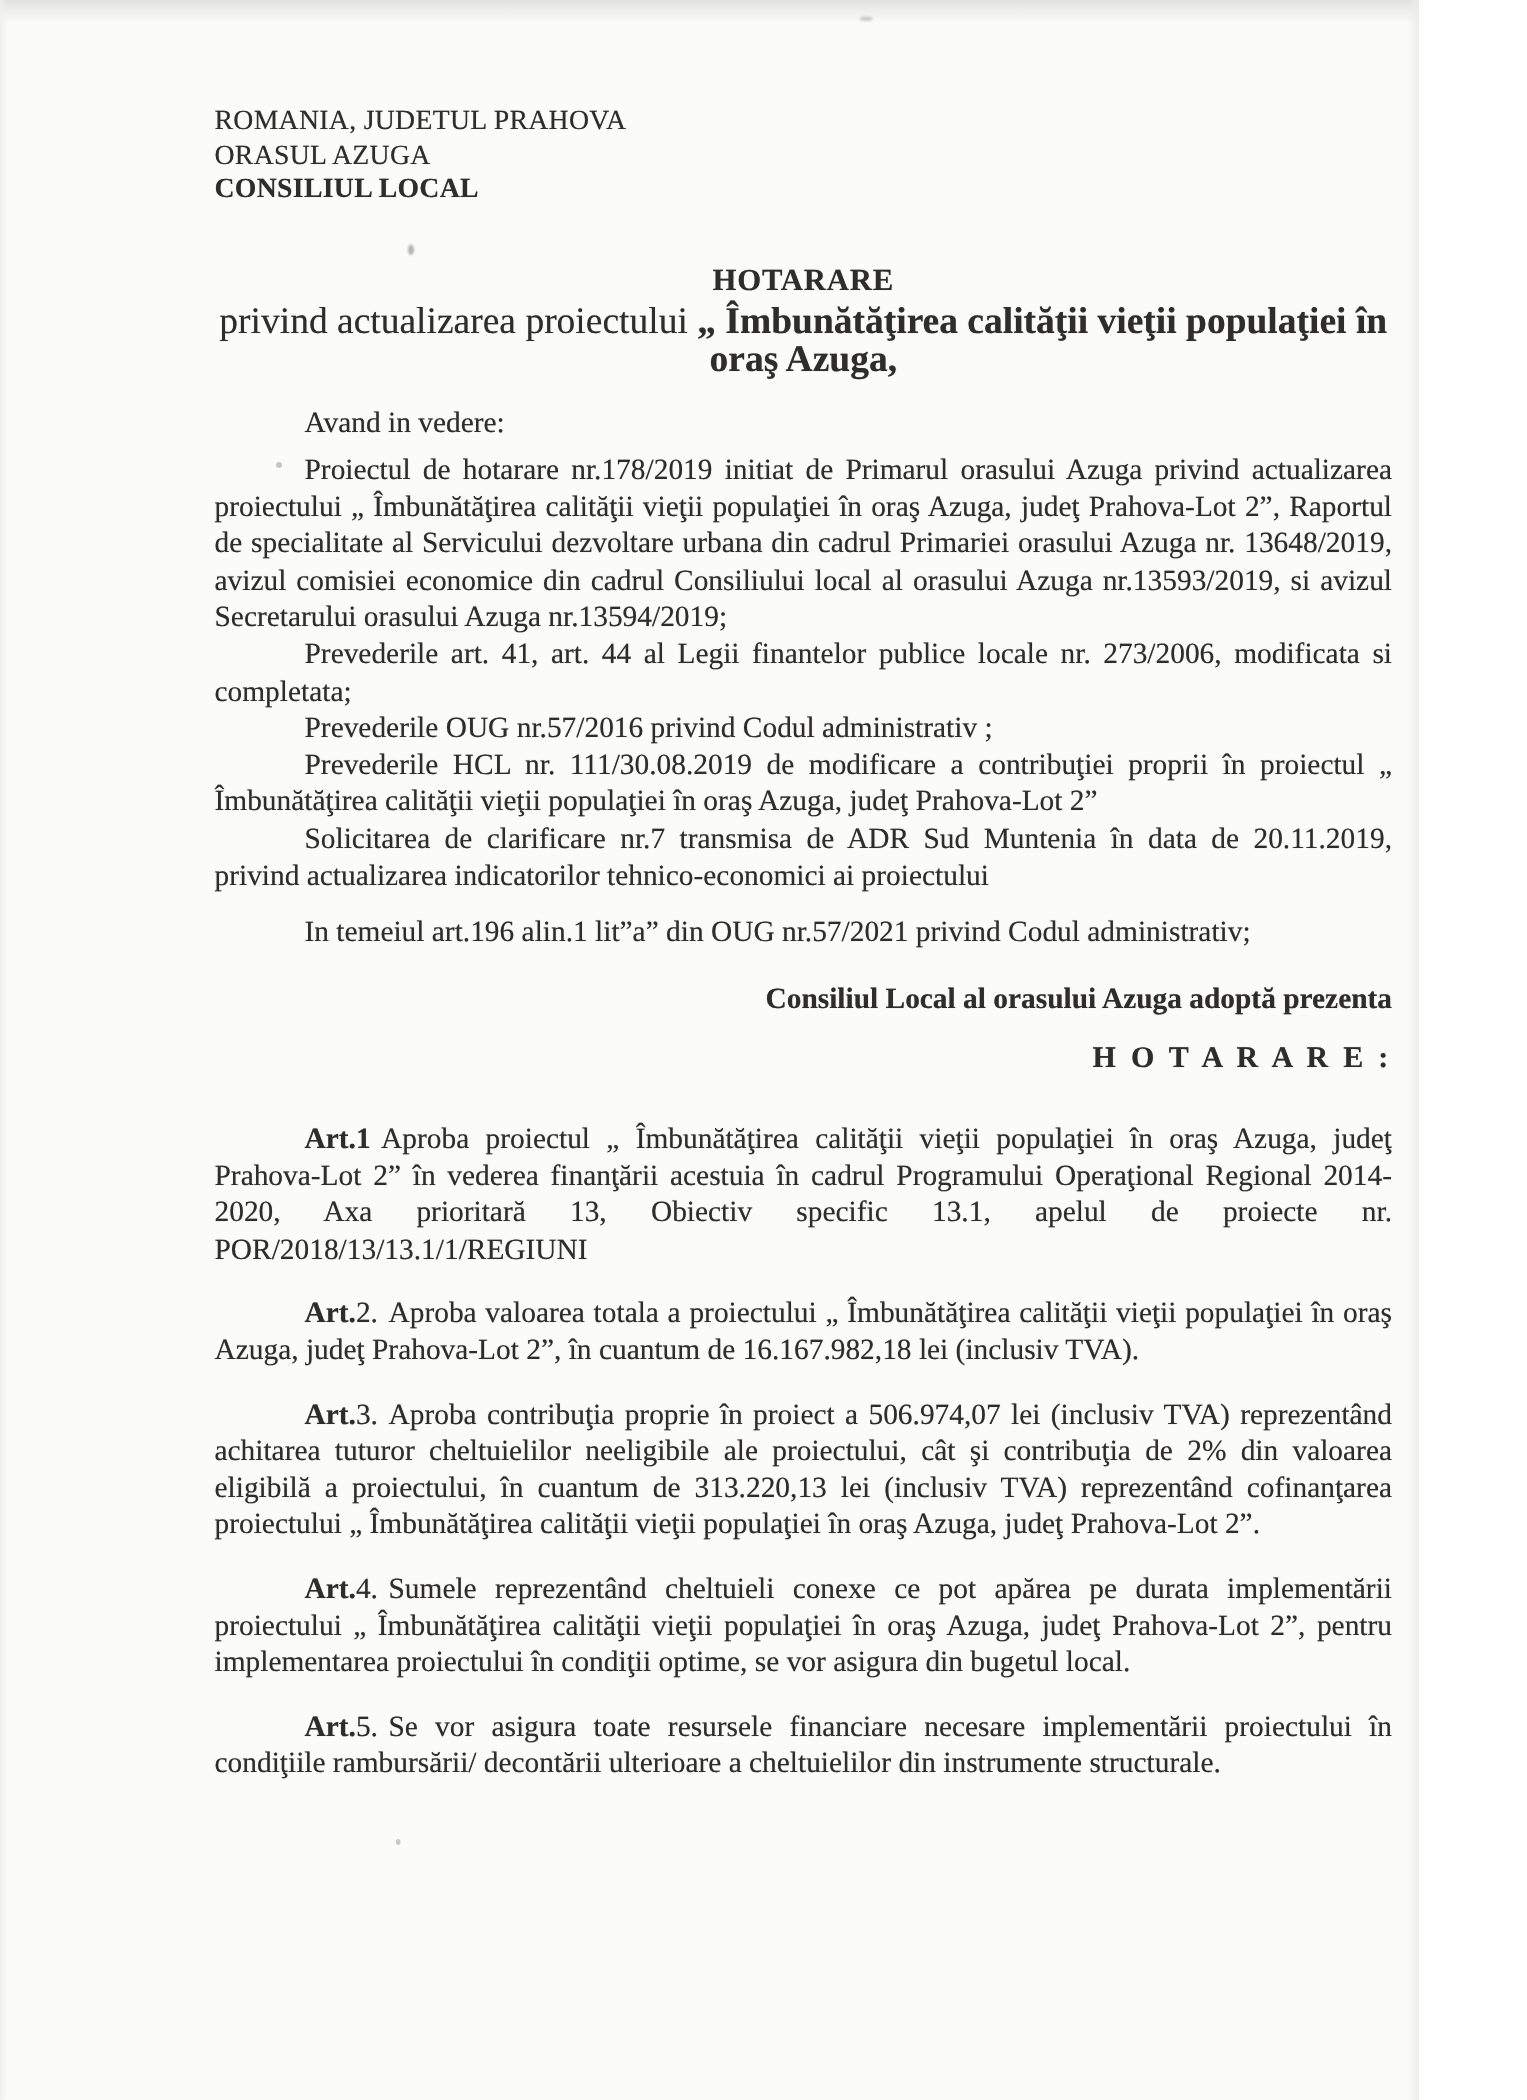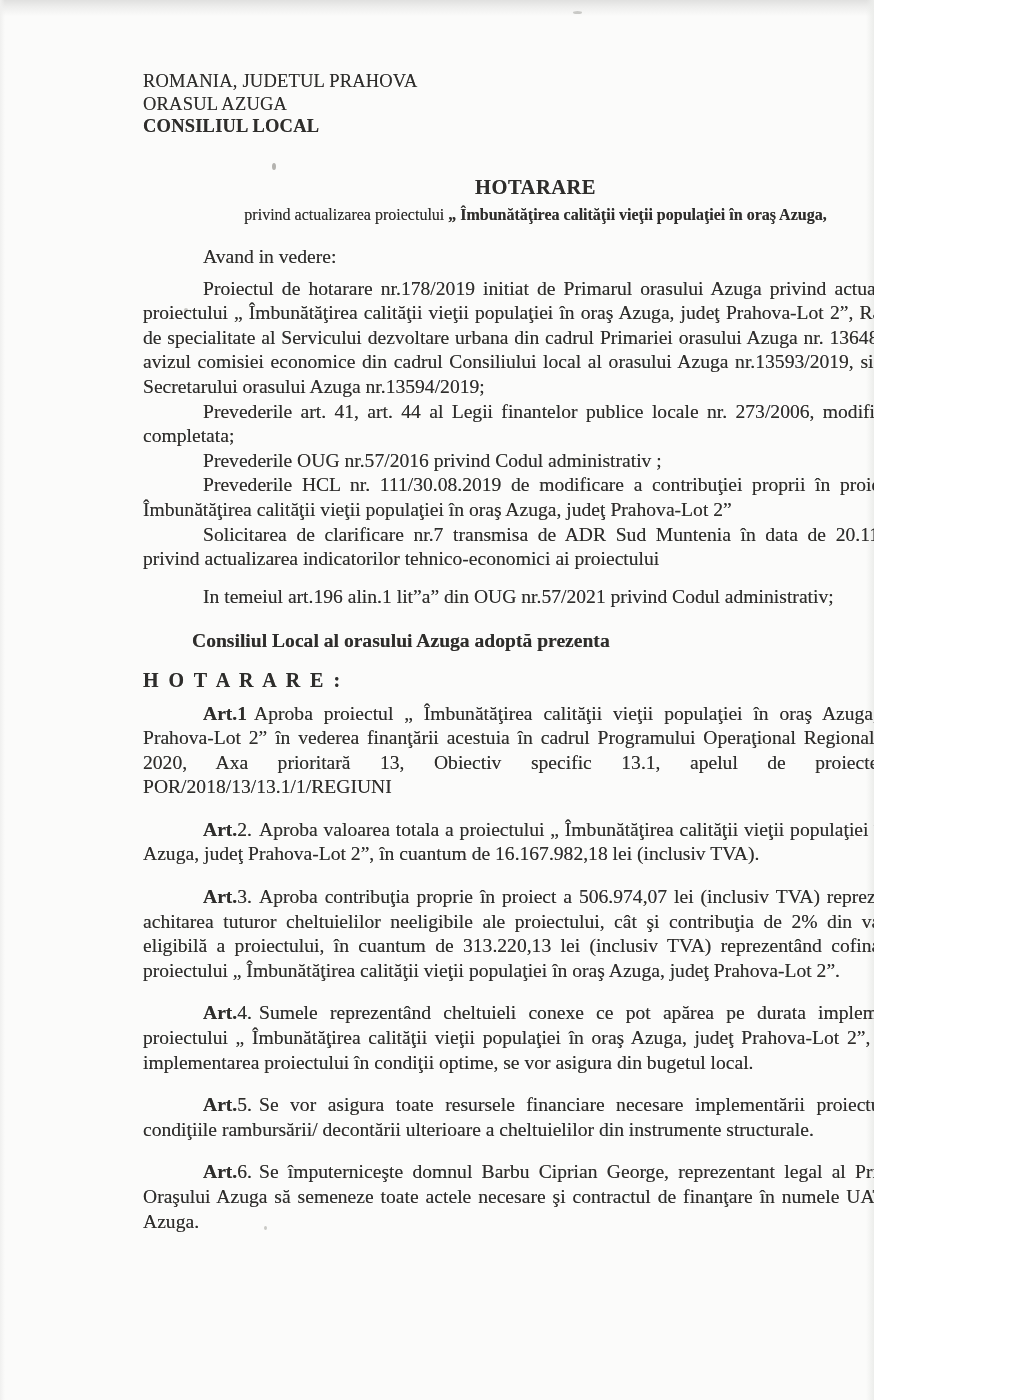--- a/index.html
+++ b/index.html
@@ -1,18 +1,18 @@
 <!DOCTYPE html>
 <html><head>
 <meta charset="utf-8">
 <style>
   html, body { margin:0; padding:0; background:#ffffff; }
   .page {
     position:relative;
-    width:874px; height:1400px;
+    width:946px; height:1400px;
     background:#fbfbfa;
     overflow:hidden;
     font-family:"Liberation Serif", "DejaVu Serif", serif;
     color:#2e2d2b;
     text-shadow:0 0 0.5px rgba(46,45,43,0.55);
   }
   .scan-top {
     position:absolute; top:0; left:0; right:0; height:16px;
     background:linear-gradient(to bottom, #e0e0df 0%, #ededec 40%, rgba(251,251,250,0) 100%);
   }
@@ -31,30 +31,30 @@
   .speck-intro { left:184px; top:308px; width:4px; height:4px; background:#c6c6c2; filter:blur(0.5px); }
   .speck-mid { left:264px; top:1226px; width:3px; height:4px; background:#c9c9c5; filter:blur(0.5px); }
 
   .content { position:absolute; left:143px; top:70px; width:785px; }
 
   .letterhead { font-size:18.5px; line-height:22.5px; letter-spacing:0.2px; }
   .b { font-weight:bold; }
 
   .title-block { margin-top:36px; text-align:center; }
   .title-main { font-weight:bold; font-size:20.5px; line-height:26px; letter-spacing:0.5px; }
-  .title-sub { font-size:16px; line-height:25.5px; margin-top:2px; }
+  .title-sub { font-size:25px; line-height:25.5px; margin-top:2px; }
 
   .body-text { font-size:19.6px; line-height:24.6px; }
   p { margin:0; }
   .para { text-align:justify; text-indent:60px; }
   .intro { margin-top:18px; text-indent:60px; }
   .first-para { margin-top:7px; }
   .legal-basis { margin-top:13px; }
-  .adoption { margin-top:20px; text-indent:49px; font-weight:bold; text-align:left; }
-  .decision-heading { margin-top:14px; margin-bottom:9px; text-align:left; font-weight:bold; font-size:20px; letter-spacing:2.5px; }
+  .adoption { margin-top:20px; text-indent:49px; font-weight:bold; text-align:right; }
+  .decision-heading { margin-top:14px; margin-bottom:30px; text-align:right; font-weight:bold; font-size:20px; letter-spacing:2.5px; }
   .article { margin-bottom:18px; }
   .article:last-child { margin-bottom:0; }
   .artlabel { margin-right:7px; }
 </style>
 </head>
 <body>
 
 <div class="page">
   <div class="scan-top"></div>
   <div class="scan-right"></div>
@@ -97,17 +97,16 @@
       <p class="para article"><span class="artlabel"><span class="b">Art.1</span><span></span></span><span>Aproba proiectul „ Îmbunătăţirea calităţii vieţii populaţiei în oraş Azuga, judeţ Prahova-Lot 2”  în vederea finanţării acestuia în cadrul Programului Operaţional Regional 2014-2020, Axa prioritară 13, Obiectiv specific 13.1, apelul de proiecte nr. POR/2018/13/13.1/1/REGIUNI</span></p>
 
       <p class="para article"><span class="artlabel"><span class="b">Art.</span><span>2.</span></span><span>Aproba valoarea totala a proiectului „ Îmbunătăţirea calităţii vieţii populaţiei în oraş Azuga, judeţ Prahova-Lot 2”, în cuantum de 16.167.982,18 lei (inclusiv TVA).</span></p>
 
       <p class="para article"><span class="artlabel"><span class="b">Art.</span><span>3.</span></span><span>Aproba contribuţia proprie în proiect a 506.974,07 lei (inclusiv TVA) reprezentând achitarea tuturor cheltuielilor neeligibile ale proiectului, cât şi contribuţia de 2% din valoarea eligibilă a proiectului, în cuantum de 313.220,13 lei (inclusiv TVA)  reprezentând cofinanţarea proiectului „ Îmbunătăţirea calităţii vieţii populaţiei în oraş Azuga, judeţ Prahova-Lot 2”.</span></p>
 
       <p class="para article"><span class="artlabel"><span class="b">Art.</span><span>4.</span></span><span>Sumele reprezentând cheltuieli conexe ce pot apărea pe durata implementării proiectului  „ Îmbunătăţirea calităţii vieţii populaţiei în oraş Azuga, judeţ Prahova-Lot 2”, pentru implementarea proiectului în condiţii optime, se vor asigura din bugetul local.</span></p>
 
       <p class="para article"><span class="artlabel"><span class="b">Art.</span><span>5.</span></span><span>Se vor asigura toate resursele financiare necesare implementării proiectului în condiţiile rambursării/ decontării ulterioare a cheltuielilor din instrumente structurale.</span></p>
 
-      <p class="para article"><span class="artlabel"><span class="b">Art.</span><span>6.</span></span><span>Se împuterniceşte domnul Barbu Ciprian George, reprezentant legal al  Primariei Oraşului Azuga să semeneze toate actele necesare şi contractul de finanţare în numele UAT Oraş Azuga.</span></p>
 
     </div>
   </div>
 </div>
 
 </body></html>

